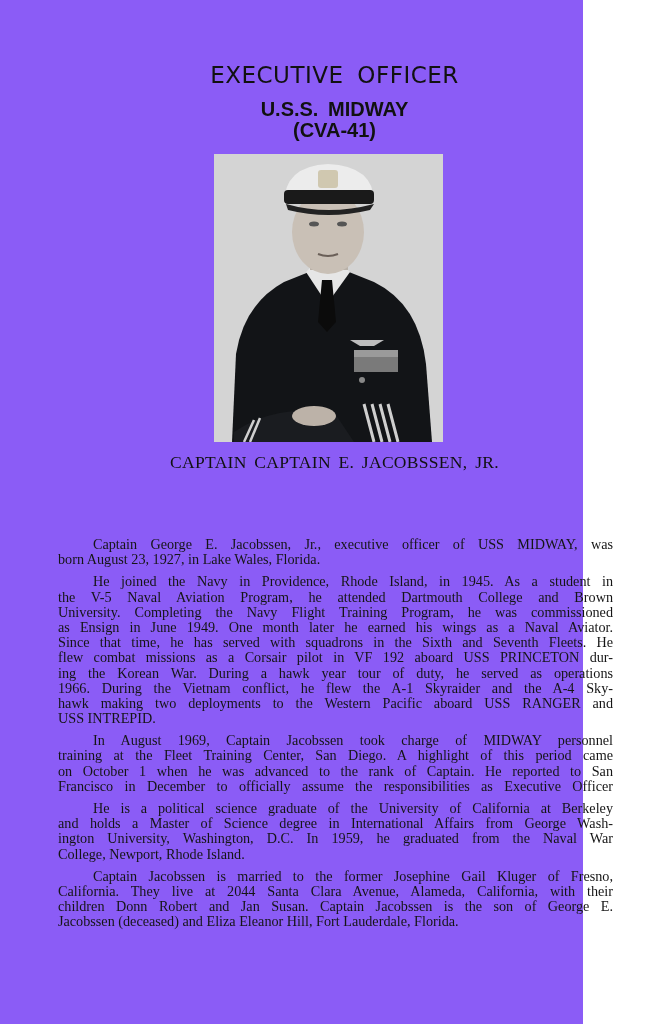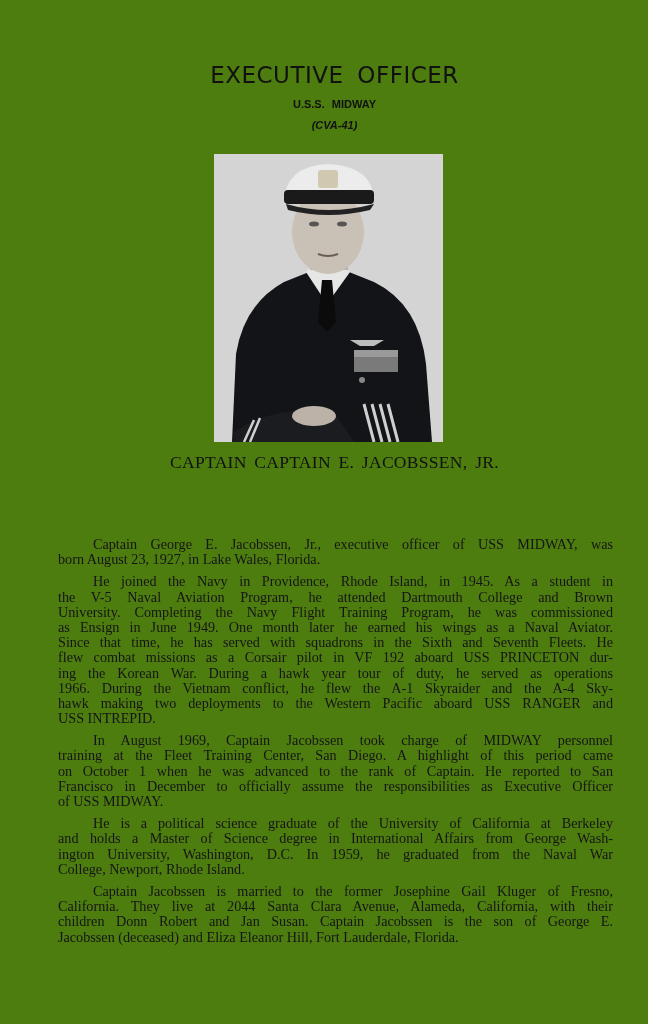--- a/index.html
+++ b/index.html
@@ -1,30 +1,30 @@
 <!DOCTYPE html>
 <html><head>
 <meta charset="utf-8">
 <style>
   html, body { margin: 0; padding: 0; background: #ffffff; }
   body { width: 669px; height: 1024px; position: relative; overflow: hidden; color: #1a1a1a; }
-  .page { position: absolute; left: 0; top: 0; width: 648px; height: 1024px; background: #4d7c0f; }
+  .page { position: absolute; left: 0; top: 0; width: 583px; height: 1024px; background: #8b5cf6; }
   .title {
     position: absolute; left: 0; width: 669px; text-align: center;
     font-family: "DejaVu Sans", sans-serif; font-weight: normal;
     font-size: 23px; letter-spacing: 0.5px; top: 62px; color: #111;
     word-spacing: 6px;
   }
   .subtitle {
     position: absolute; left: 0; width: 669px; text-align: center;
     font-family: "Liberation Sans", sans-serif; font-weight: bold;
-    font-size: 11px; color: #111; word-spacing: 4px;
+    font-size: 20px; color: #111; word-spacing: 4px;
   }
   .sub1 { top: 98px; }
-  .sub2 { top: 119px; font-style: italic; }
+  .sub2 { top: 119px; }
   .photo {
     position: absolute; left: 214px; top: 154px; width: 229px; height: 288px;
     background: linear-gradient(180deg, #d9d9d9 0%, #cfcfcf 100%);
     overflow: hidden;
   }
   .photo svg { display: block; }
   .caption {
     position: absolute; left: 0; width: 669px; text-align: center; top: 452px;
     font-family: "Liberation Serif", serif; font-size: 17.5px; color: #111;
     letter-spacing: 0.3px; word-spacing: 3px;
@@ -107,21 +107,20 @@
         <span class="line">ing the Korean War. During a hawk year tour of duty, he served as operations</span>
         <span class="line">1966. During the Vietnam conflict, he flew the A-1 Skyraider and the A-4 Sky-</span>
         <span class="line">hawk making two deployments to the Western Pacific aboard USS RANGER and</span>
         <span class="line last">USS INTREPID.</span>
       </div>
       <div class="para">
         <span class="line indent">In August 1969, Captain Jacobssen took charge of MIDWAY personnel</span>
         <span class="line">training at the Fleet Training Center, San Diego. A highlight of this period came</span>
         <span class="line">on October 1 when he was advanced to the rank of Captain. He reported to San</span>
         <span class="line">Francisco in December to officially assume the responsibilities as Executive Officer</span>
-        <span class="line last">of USS MIDWAY.</span>
       </div>
       <div class="para">
         <span class="line indent">He is a political science graduate of the University of California at Berkeley</span>
         <span class="line">and holds a Master of Science degree in International Affairs from George Wash-</span>
         <span class="line">ington University, Washington, D.C. In 1959, he graduated from the Naval War</span>
         <span class="line last">College, Newport, Rhode Island.</span>
       </div>
       <div class="para">
         <span class="line indent">Captain Jacobssen is married to the former Josephine Gail Kluger of Fresno,</span>
         <span class="line">California. They live at 2044 Santa Clara Avenue, Alameda, California, with their</span>

